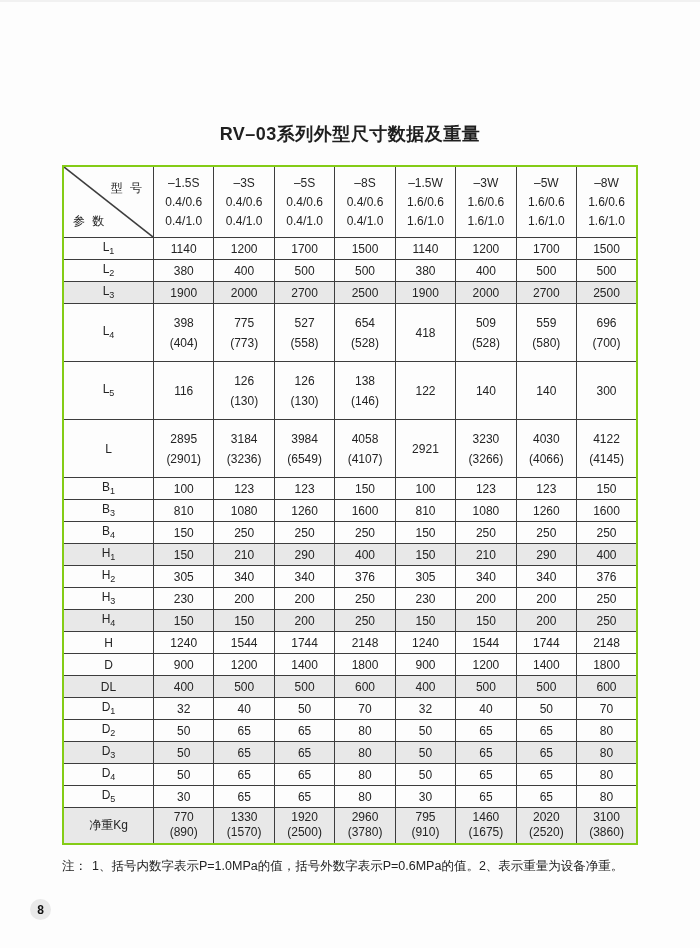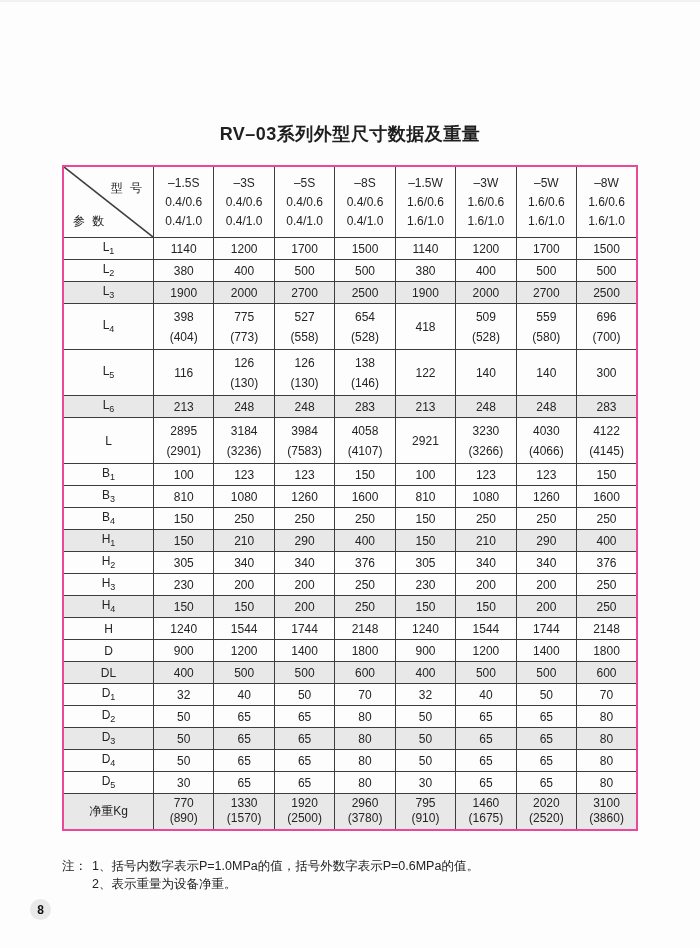--- a/index.html
+++ b/index.html
@@ -14,47 +14,47 @@
     position:relative; width:700px; height:948px; overflow:hidden;
     border-top:2px solid #f1f1f1;
   }
   .title {
     position:absolute; top:120px; left:0; width:700px;
     text-align:center; font-size:18px; font-weight:bold; letter-spacing:0.5px;
   }
   table.dims {
     position:absolute; top:163px; left:62px; width:576px;
     border-collapse:collapse; table-layout:fixed;
-    border:2px solid #ec4899;
+    border:2px solid #84cc16;
     font-size:12px;
   }
   table.dims th, table.dims td {
     border:1px solid #3d3d3d;
     text-align:center; vertical-align:middle;
     padding:0; font-weight:normal;
     color:#242424;
   }
   thead th { height:70px; line-height:19px; }
   th.corner { width:89px; position:relative; }
   th.corner svg { position:absolute; top:0; left:0; width:100%; height:100%; display:block; }
   th.corner .model-label { position:absolute; top:12px; right:9px; letter-spacing:2px; }
   th.corner .param-label { position:absolute; bottom:6px; left:9px; letter-spacing:2px; }
   tbody tr { height:22px; }
-  tbody tr.tall { height:46px; }
+  tbody tr.tall { height:58px; }
   tbody tr.tall td div { line-height:20px; }
   tbody tr.last-row { height:36px;margin-left:48px; }
   tbody tr.last-row td div { line-height:15px; }
   tbody tr.shaded td { background:var(--shade, #e8e8e8); }
   td.param-cell sub { font-size:9px; }
   .notes {
     position:absolute; left:62px; top:855px;
     display:flex; font-size:12.5px; line-height:18px; color:#222;
   }
   .notes .notes-label { margin-right:5px; white-space:nowrap; }
-  .notes .note-items { display:flex; flex-direction:column; }
+  .notes .note-items { display:flex; flex-direction:row; }
   .page-badge {
     position:absolute; left:30px; top:897px;
     width:21px; height:21px; border-radius:50%;
     background:var(--badge, #e9e9e9);
     display:flex; align-items:center; justify-content:center;
     font-size:12px; font-weight:bold; color:#111;
   }
 </style>
 </head>
 <body>
@@ -194,44 +194,33 @@
           </td>
           <td>
             <div>138</div>
             <div>(146)</div>
           </td>
           <td>122</td>
           <td>140</td>
           <td>140</td>
           <td>300</td>
         </tr>
-        <tr class="shaded">
-          <td class="param-cell"><span>L</span><sub>6</sub></td>
-          <td>213</td>
-          <td>248</td>
-          <td>248</td>
-          <td>283</td>
-          <td>213</td>
-          <td>248</td>
-          <td>248</td>
-          <td>283</td>
-        </tr>
         <tr class="tall">
           <td class="param-cell"><span>L</span></td>
           <td>
             <div>2895</div>
             <div>(2901)</div>
           </td>
           <td>
             <div>3184</div>
             <div>(3236)</div>
           </td>
           <td>
             <div>3984</div>
-            <div>(7583)</div>
+            <div>(6549)</div>
           </td>
           <td>
             <div>4058</div>
             <div>(4107)</div>
           </td>
           <td>2921</td>
           <td>
             <div>3230</div>
             <div>(3266)</div>
           </td>

